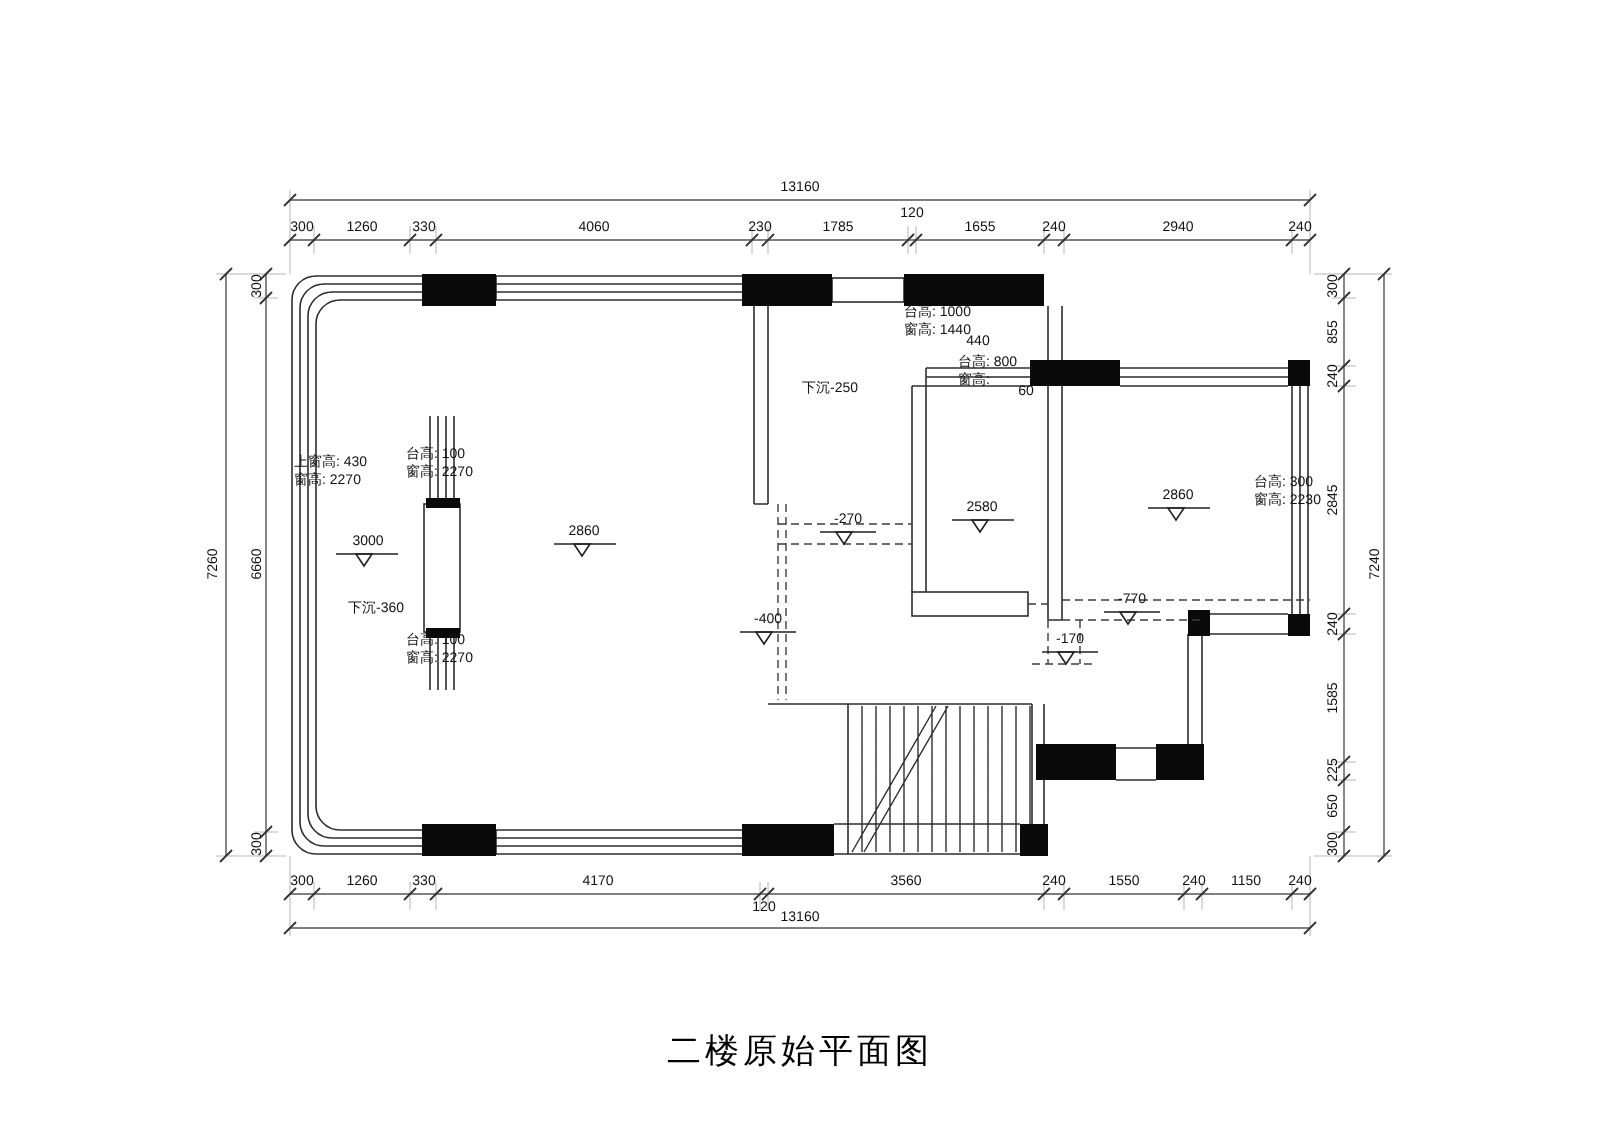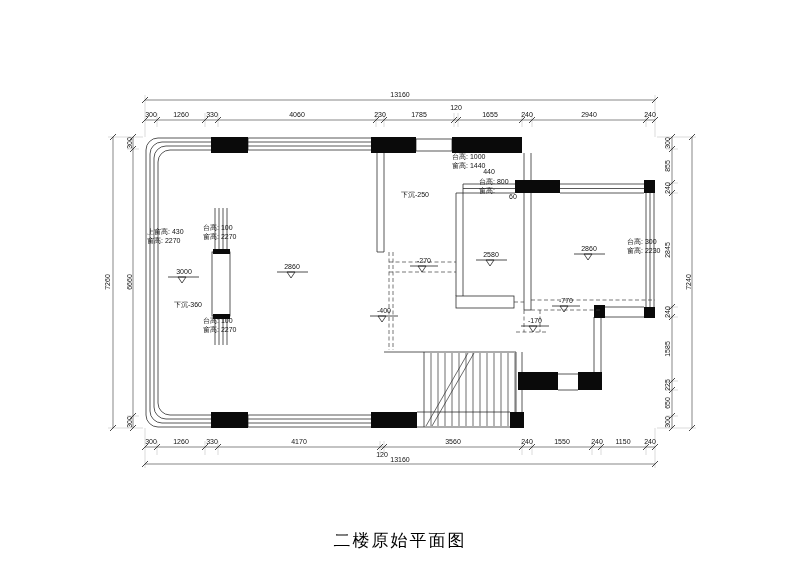--- a/index.html
+++ b/index.html
@@ -4,21 +4,21 @@
 <style>
   html,body{margin:0;padding:0;background:#fff;}
   #stage{position:relative;width:800px;height:565px;background:#ffffff;overflow:hidden;
          font-family:"Liberation Sans",sans-serif;}
   svg{position:absolute;left:0;top:0;}
   .lbl{position:absolute;transform:translate(-50%,-50%);font:7px/1 "Liberation Sans",sans-serif;
        color:#111;white-space:nowrap;}
   .vlbl{position:absolute;transform:translate(-50%,-50%) rotate(-90deg);
         font:7px/1 "Liberation Sans",sans-serif;color:#111;white-space:nowrap;}
   .ann{position:absolute;font:7px/9px "Liberation Sans",sans-serif;color:#111;white-space:nowrap;}
-  .title{position:absolute;left:400px;top:531px;transform:translateX(-50%);
+  .title{position:absolute;left:400px;top:516px;transform:translateX(-50%);
          font:17px/1.2 "Liberation Serif","DejaVu Serif",serif;color:#000;letter-spacing:2px;}
 </style>
 </head>
 <body>
 
 <div id="stage">
 
 <svg width="800" height="565" viewBox="0 0 800 565">
 
   <g stroke="#b5b5b5" stroke-width="0.5">

